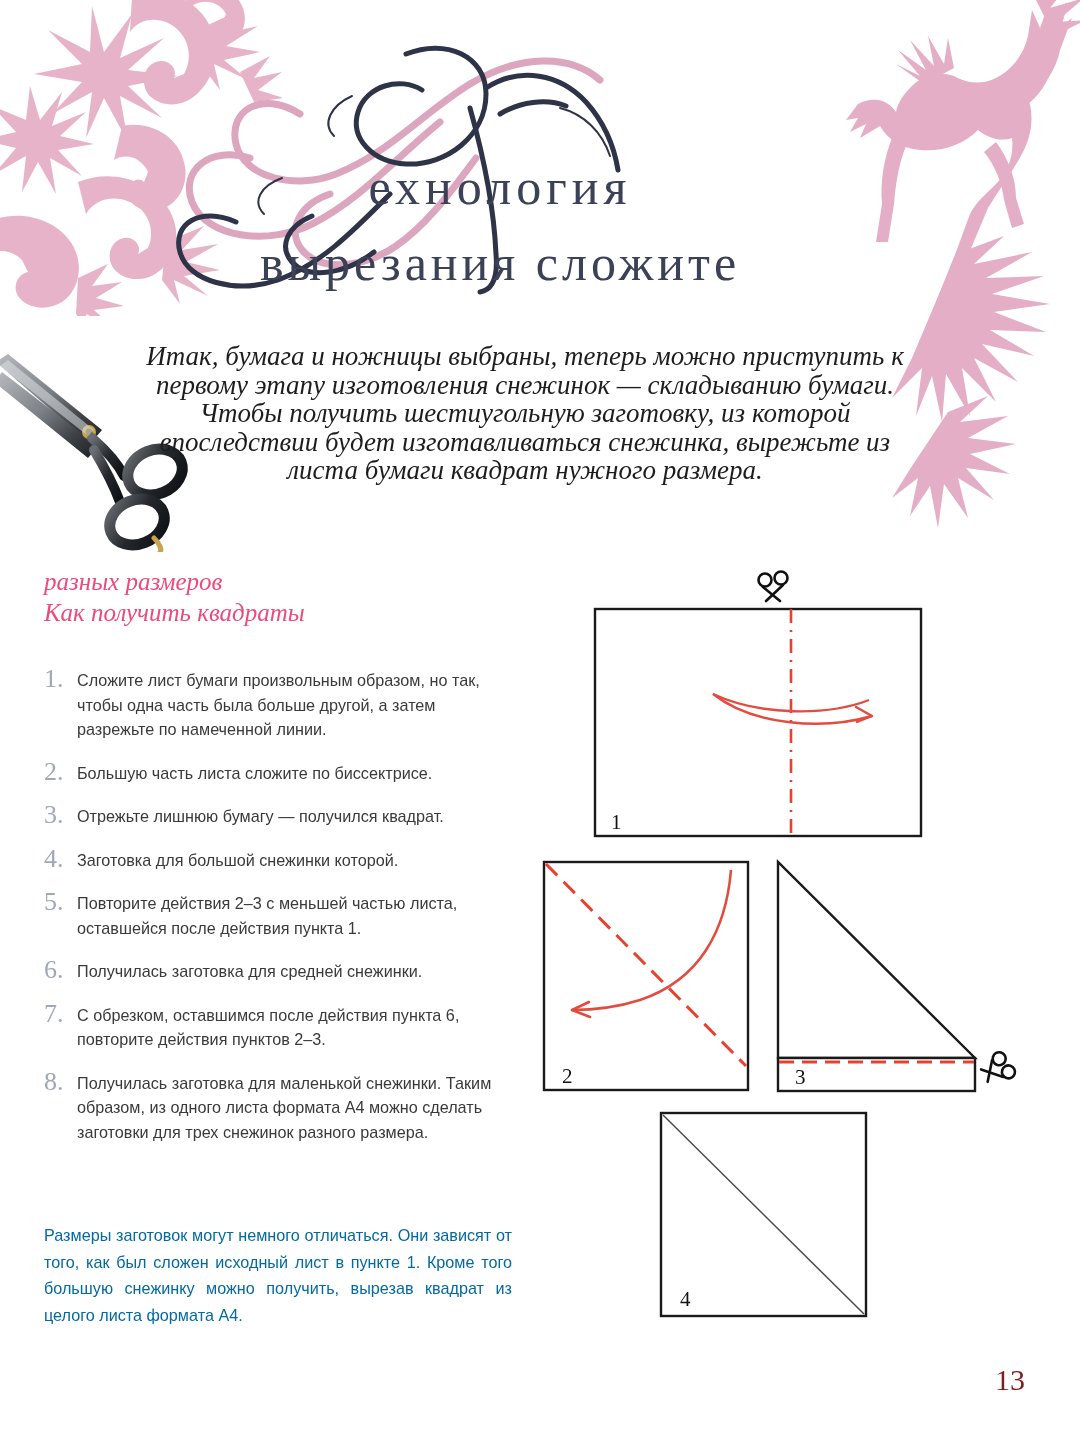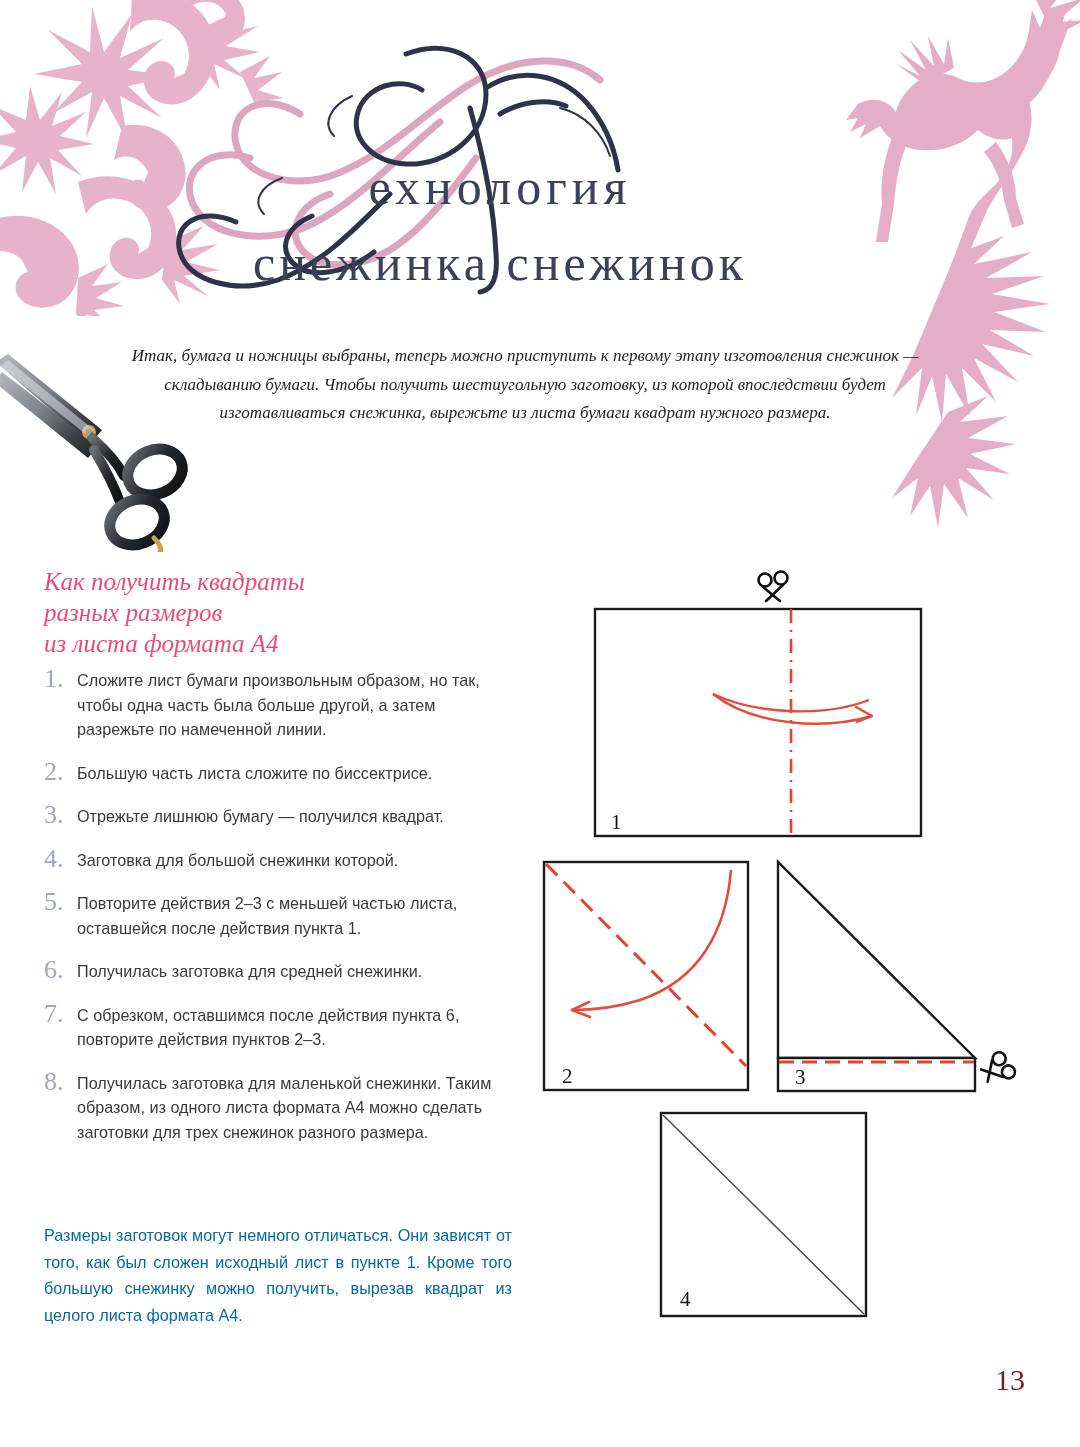--- a/index.html
+++ b/index.html
@@ -36,21 +36,21 @@
     font-size: 50px; letter-spacing: 4px;
     color: #3b4156;
   }
 
   
   .intro {
     position: absolute; left: 130px; top: 342px; width: 790px;
     text-align: center;
     font-family: "Liberation Serif", serif;
     font-style: italic;
-    font-size: 17px; line-height: 28.5px;
+    font-size: 27px; line-height: 28.5px;
     color: #1d1d1d;
   }
 
   
   .subhead {
     position: absolute; left: 44px; top: 566px; width: 420px;
     font-family: "Liberation Serif", serif;
     font-style: italic; font-size: 25px; line-height: 31px;
     color: #ec4a7b;
   }
@@ -221,29 +221,28 @@
         </g>
 
         <g stroke="#2e3348" stroke-width="2">
           <path d="M352 78 C330 88 322 106 334 118"></path>
           <path d="M282 160 C260 168 252 184 264 196"></path>
           <path d="M560 90 C584 96 602 114 610 138"></path>
         </g>
       </g>
     </svg>
     <div class="title-line1">ехнология</div>
-    <div class="title-line2">снежинка снежинок</div>
+    <div class="title-line2">вырезания сложите</div>
   </div>
 
   <div class="intro">Итак, бумага и ножницы выбраны, теперь можно приступить к первому этапу изготовления снежинок — складыванию бумаги. Чтобы получить шестиугольную заготовку, из которой впоследствии будет изготавливаться снежинка, вырежьте из листа бумаги квадрат нужного размера.</div>
 
   <div class="subhead">
+    <div>разных размеров</div>
     <div>Как получить квадраты</div>
-    <div>разных размеров</div>
-    <div>из листа формата А4</div>
   </div>
 
   <div class="steps">
     <div class="step">
       <span class="step-num">1.</span>
       <span class="step-text">Сложите лист бумаги произвольным образом, но так, чтобы одна часть была больше другой, а затем разрежьте по намеченной линии.</span>
     </div>
     <div class="step">
       <span class="step-num">2.</span>
       <span class="step-text">Большую часть листа сложите по биссектрисе.</span>

